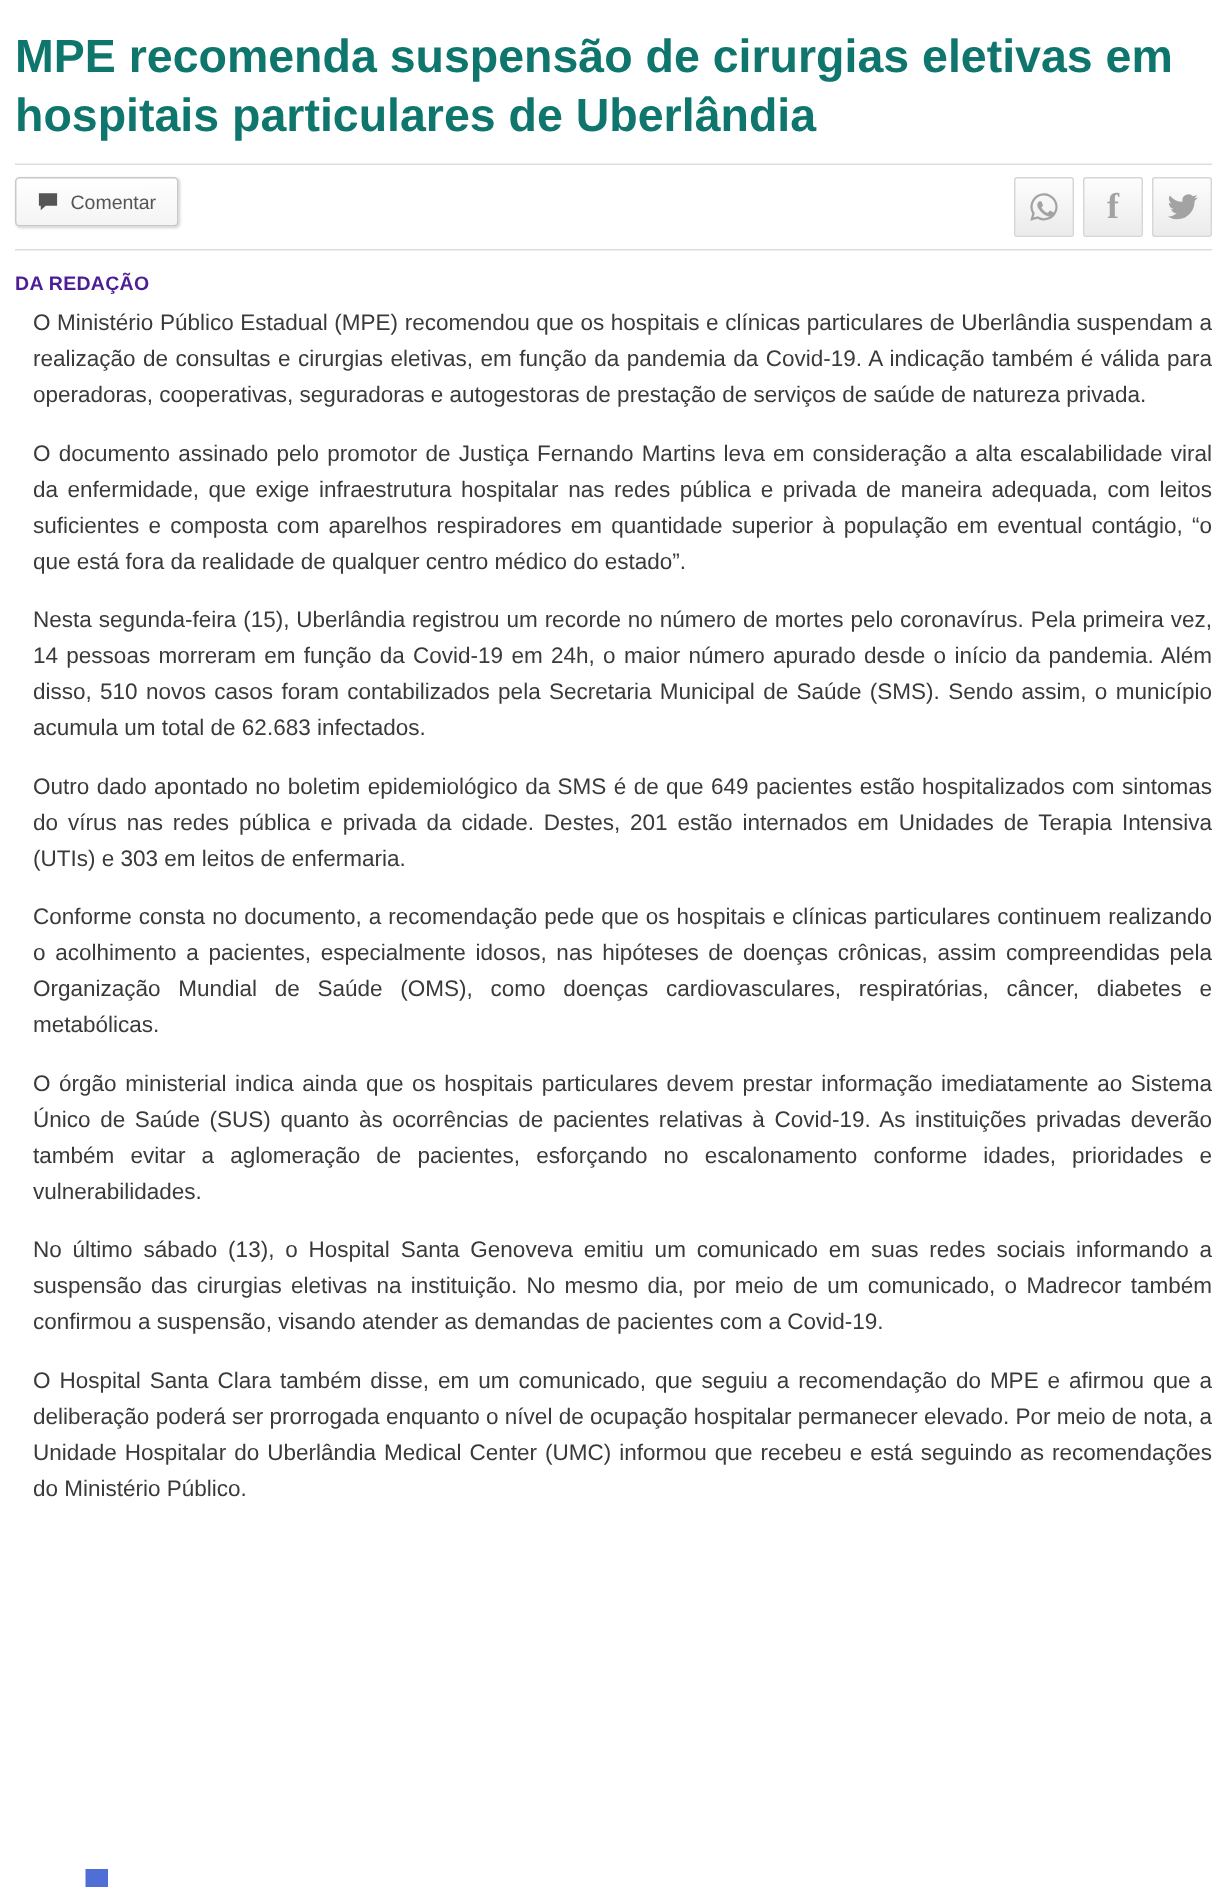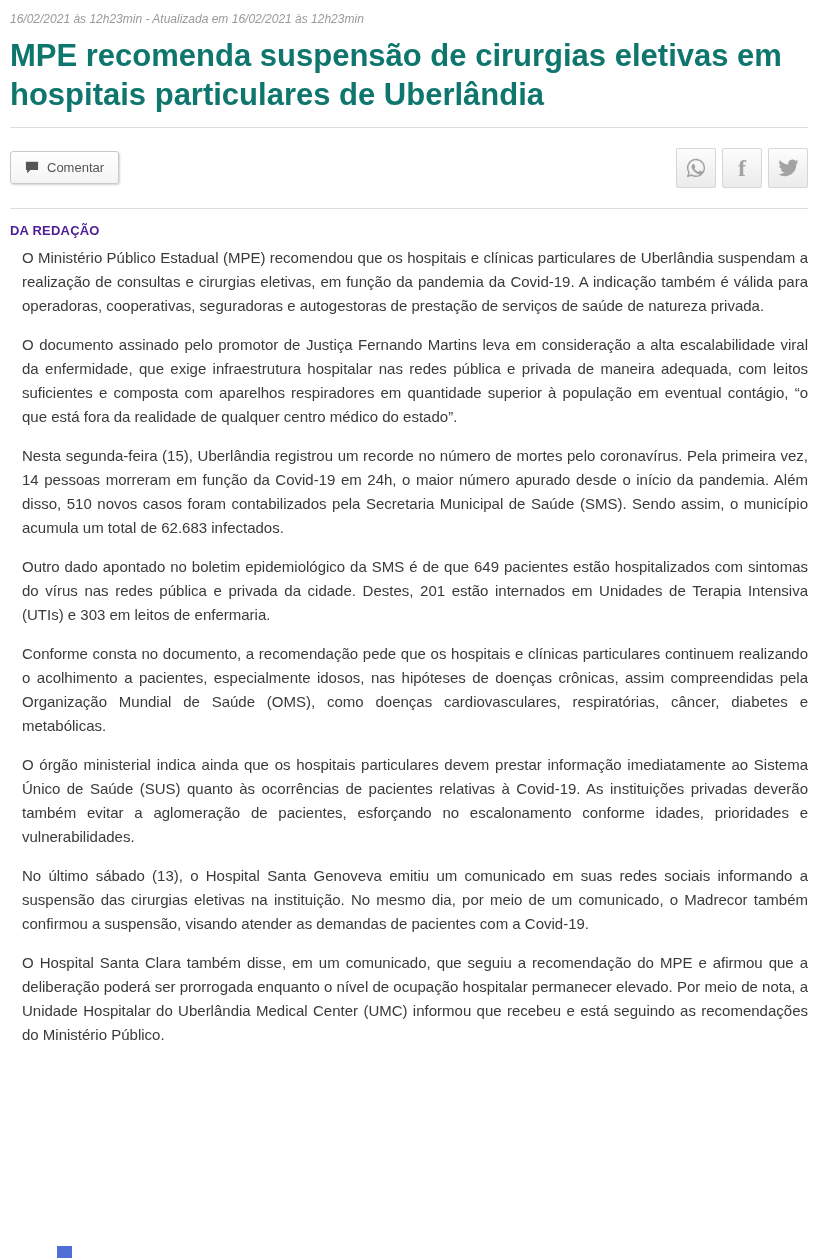--- a/index.html
+++ b/index.html
@@ -33,23 +33,23 @@
   .subtitle {
     font-size: 18px;
     color: #9a9b9d;
     margin: 0 0 16px 0;
     line-height: 1.3;
   }
 
   .toolbar {
     border-top: 1px solid #dddddd;
     border-bottom: 1px solid #dddddd;
-    padding: 20px 0;
+    padding: 8px 0;
     display: flex;
-    align-items: center;
+    align-items: flex-start;
     justify-content: space-between;
   }
 
   .comment-btn {
     display: inline-flex;
     align-items: center;
     gap: 8px;
     padding: 8px 14px;
     font-family: "Liberation Sans", sans-serif;
     font-size: 13px;
@@ -117,21 +117,20 @@
     background: #4f6ed6;
     cursor: pointer;
   }
 </style>
 </head>
 <body>
 
 <div class="page">
   <div class="inner">
 
-    <div class="timestamp">16/02/2021 às 12h23min - Atualizada em 16/02/2021 às 12h23min</div>
 
     <h1 class="title">MPE recomenda suspensão de cirurgias eletivas em hospitais particulares de Uberlândia</h1>
 
 
     <div class="toolbar">
       <button class="comment-btn">
         <span class="c-icon">
           <svg width="14" height="13" viewBox="0 0 16 15">
             <path d="M1 1h14v9.5H6.2L2.4 14v-3.5H1z" fill="#555555"></path>
           </svg>

